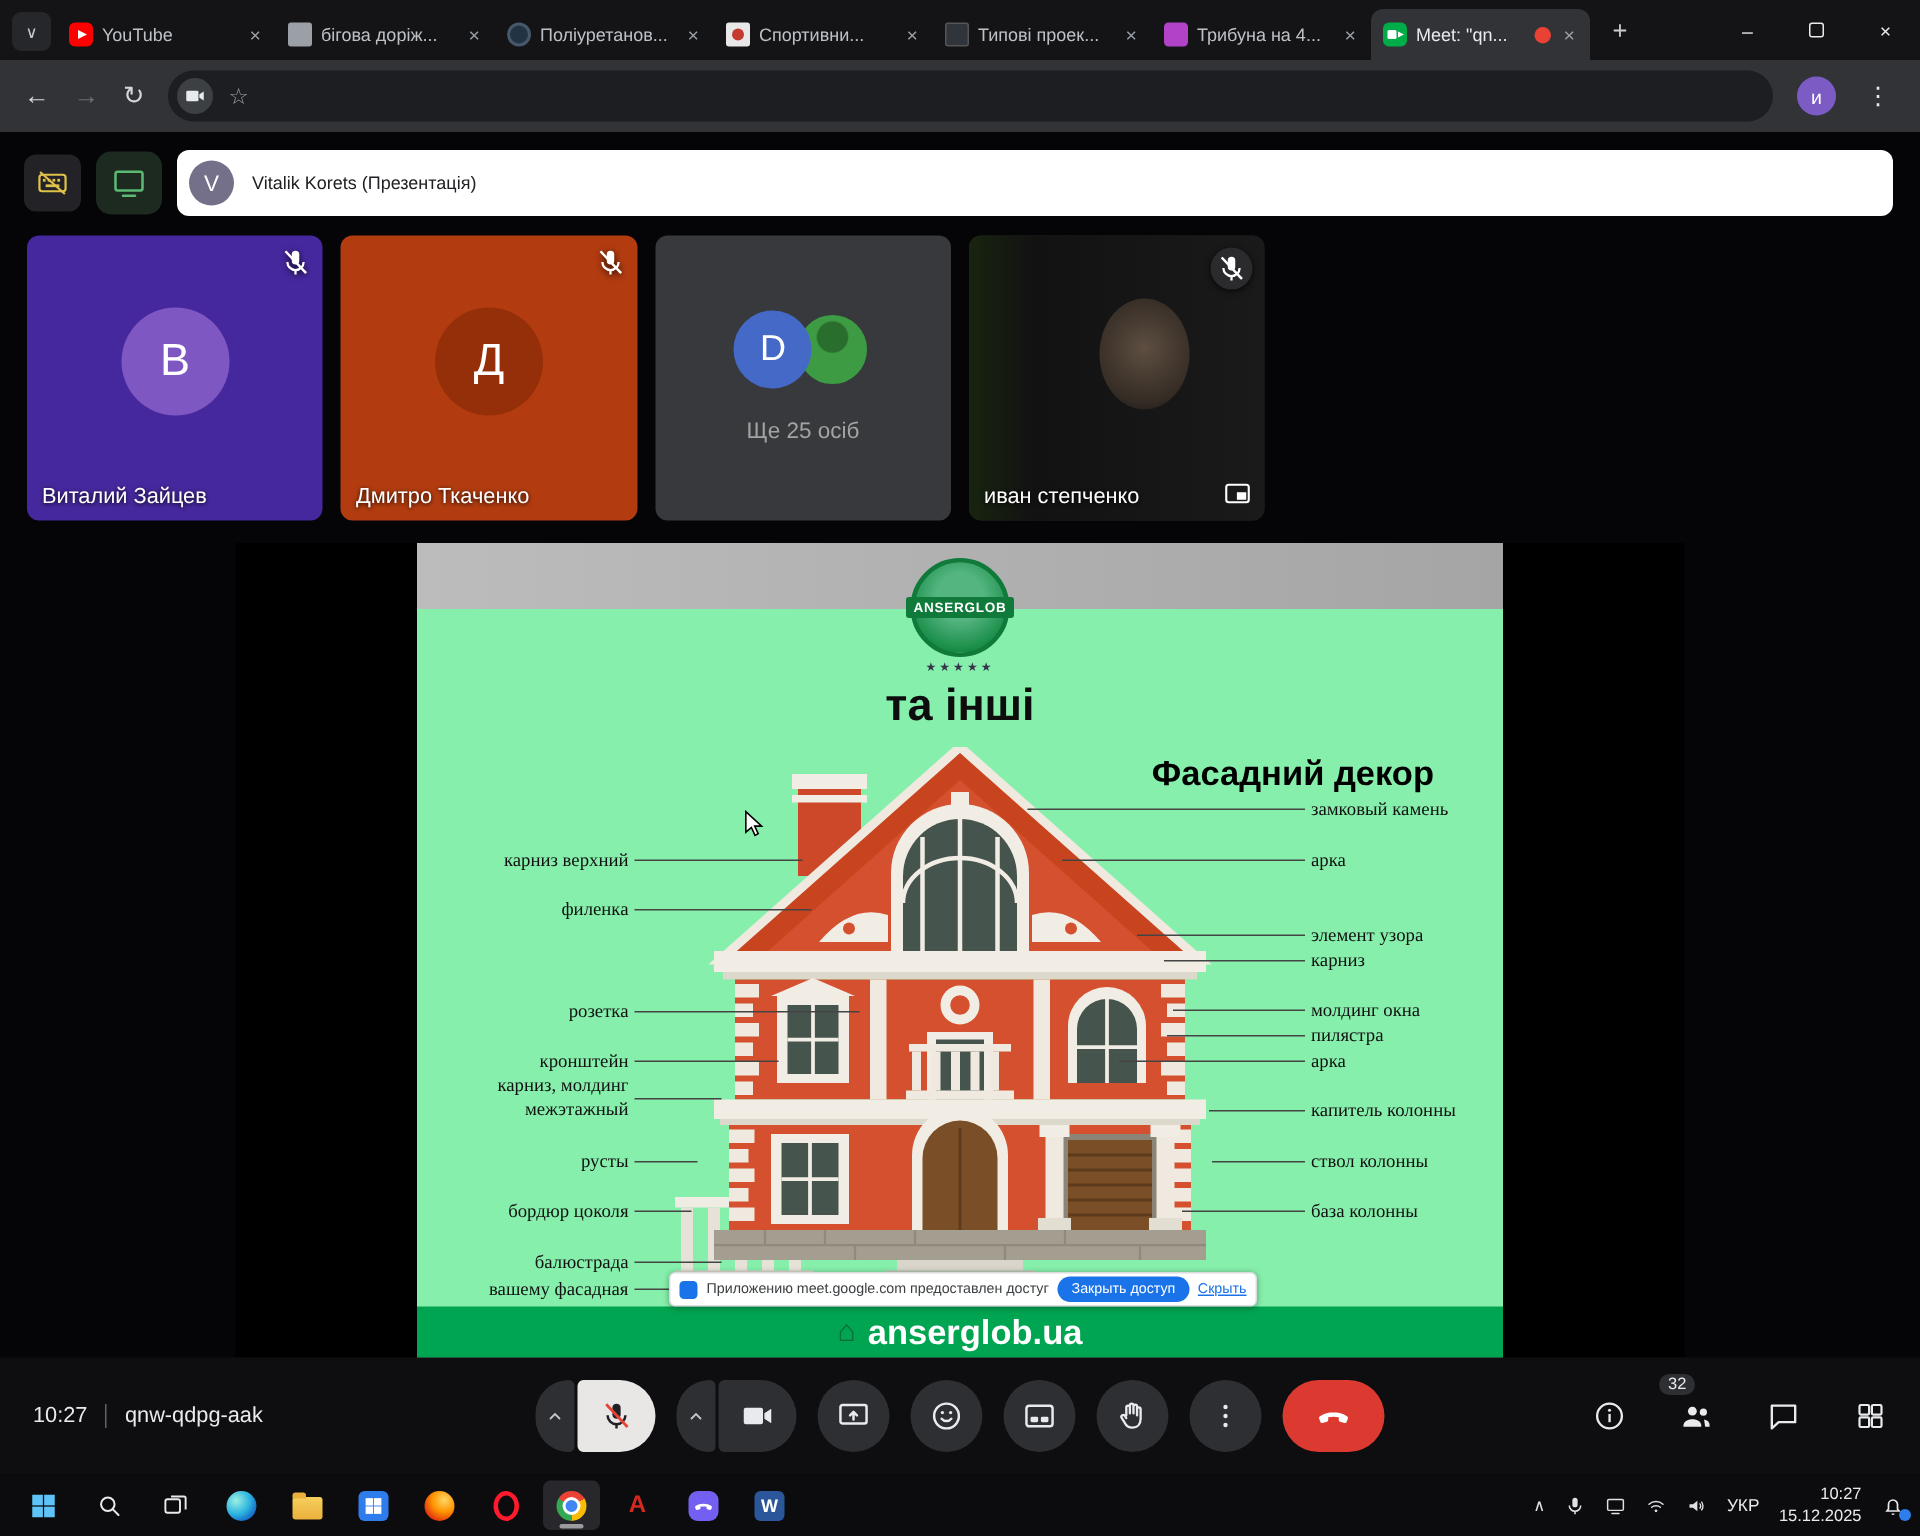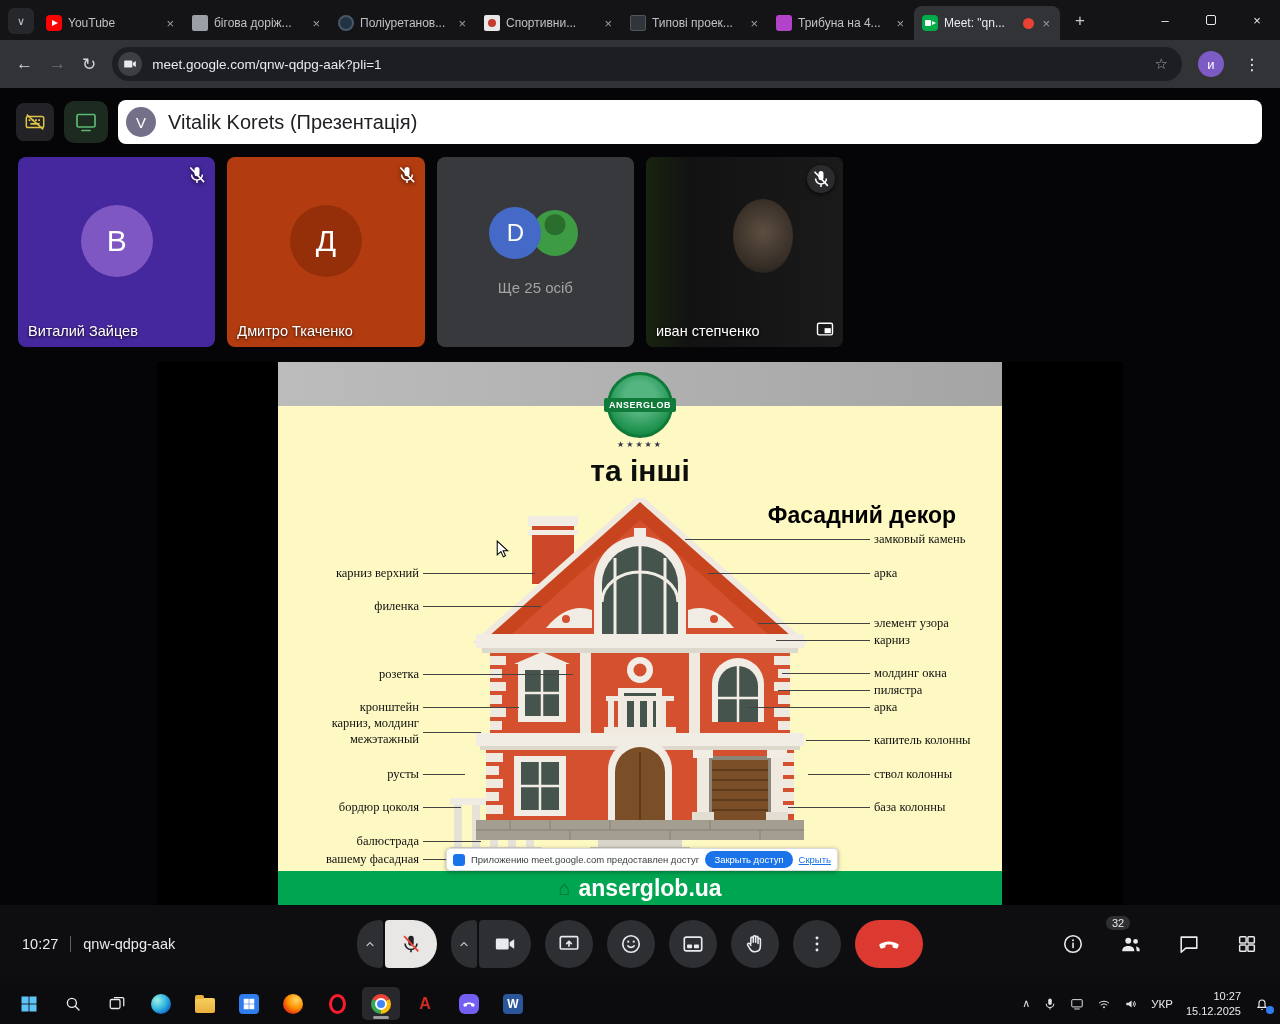--- a/index.html
+++ b/index.html
@@ -42,21 +42,21 @@
   .avatar-profile{width:26px;height:26px;border-radius:50%;background:#7c5cc4;color:#fff;font-size:13px;display:flex;align-items:center;justify-content:center}
   .kebab{color:#e8eaed;font-size:16px;padding:0 4px}
 
   
   .meet-bg{position:absolute;top:88px;left:0;width:1280px;height:817px;background:#050507}
   .presenter-row{position:absolute;top:100px;left:0;width:1280px;height:44px}
   .kb-btn{position:absolute;left:16px;top:3px;width:38px;height:38px;border-radius:8px;background:#232327;color:#e0c24a;display:flex;align-items:center;justify-content:center}
   .share-btn{position:absolute;left:64px;top:1px;width:44px;height:42px;border-radius:10px;background:#1c2a20;color:#5bb974;display:flex;align-items:center;justify-content:center}
   .presenter-pill{position:absolute;left:118px;right:18px;top:0;height:44px;background:#fff;border-radius:8px;display:flex;align-items:center;gap:12px;padding:0 8px}
   .presenter-avatar{width:30px;height:30px;border-radius:50%;background:#75708a;color:#fff;font-size:15px;display:flex;align-items:center;justify-content:center}
-  .presenter-title{color:#202124;font-size:20px}
+  .presenter-title{color:#202124;font-size:12px}
 
   
   .grid{position:absolute;top:157px;left:18px;right:18px;height:190px;display:grid;grid-template-columns:repeat(6,1fr);gap:12px}
   .tile{position:relative;border-radius:8px;overflow:hidden;background:#232427}
   .tile.speaking{box-shadow:inset 0 0 0 2px #5b93f5}
   .tile-name{position:absolute;left:10px;bottom:8px;color:#fff;font-size:14.5px;text-shadow:0 1px 3px rgba(0,0,0,.9);z-index:3}
   .avatar-big{position:absolute;left:50%;top:44%;transform:translate(-50%,-50%);width:72px;height:72px;border-radius:50%;display:flex;align-items:center;justify-content:center;color:#fff;font-size:30px;z-index:2}
   .tile-purple{background:#46289e}.av-purple{background:#7e57c2}
   .tile-rust{background:#b23c10}.av-rust{background:#942f09}
   .tile-overflow{background:#37393c}
@@ -79,21 +79,21 @@
   .face{position:absolute;left:44%;top:22%;width:60px;height:74px;border-radius:50%;background:radial-gradient(circle at 50% 45%,#6a5848,#3a3028 70%,rgba(0,0,0,0));opacity:.85}
   .pip-ic{position:absolute;right:8px;bottom:8px;width:20px;height:20px;color:#fff;z-index:3}
   .ovf-wrap{position:absolute;left:50%;top:40%;transform:translate(-50%,-50%);display:flex;align-items:center;z-index:2}
   .ovf-a{width:52px;height:52px;border-radius:50%;display:flex;align-items:center;justify-content:center;color:#fff;font-size:24px}
   .ovf-blue{background:#4569c6;z-index:1}
   .ovf-green{background:radial-gradient(circle at 50% 32%,#2a6e2e 0 10px,#3d9b44 11px);margin-left:-12px;border:3px solid #37393c}
   .ovf-label{position:absolute;left:0;right:0;top:64%;text-align:center;color:#a3a3a3;font-size:15px}
 
   
   .stage{position:absolute;top:362px;left:157px;width:966px;height:543px;background:#000;display:flex;justify-content:center}
-  .slide{position:relative;width:724px;height:543px;background:#fef9c3;overflow:hidden}
+  .slide{position:relative;width:724px;height:543px;background:#86efac;overflow:hidden}
   .slide-topbar{position:absolute;top:0;left:0;right:0;height:44px;background:linear-gradient(90deg,#bcbcbc,#a5a5a5)}
   .logo{position:absolute;top:10px;left:50%;transform:translateX(-50%);width:66px;height:66px;border-radius:50%;background:radial-gradient(circle at 50% 38%,#55b581 0 32%,#148a43 78%);border:3px solid #0f7a3a;display:flex;align-items:center;justify-content:center;z-index:2}
   .logo-band{background:#0f7a3a;color:#fff;font-weight:bold;font-size:9px;letter-spacing:.5px;padding:2px 5px;border-radius:2px}
   .logo-stars{position:absolute;top:78px;left:50%;transform:translateX(-50%);font-size:8px;letter-spacing:2px;color:#33334a;z-index:2}
   .slide-sub{position:absolute;top:92px;left:0;width:100%;text-align:center;font-size:30px;font-weight:bold;color:#0d0d0d}
   .slide-title{position:absolute;top:140px;right:46px;font-size:23px;font-weight:bold;color:#000}
   .diagram{position:absolute;top:136px;left:0;width:724px;height:375px}
   .house{position:absolute;left:172px;top:0;width:380px;height:375px}
   .lbl{position:absolute;display:flex;align-items:center;height:16px;font-family:"Liberation Serif","DejaVu Serif",serif;font-size:12.5px;color:#111}
   .lbl .ln{height:1px;background:#444;display:block;flex:0 0 auto}
@@ -345,21 +345,20 @@
   <div class="toolbar">
     <span class="navic">←</span>
     <span class="navic fwd">→</span>
     <span class="navic">↻</span>
     <div class="addr">
       <span class="cam-ind">
           <svg class="i14" viewBox="0 0 24 24">
             <use href="#ic-cam"></use>
           </svg>
         </span>
-      <span class="url">meet.google.com/qnw-qdpg-aak?pli=1</span>
       <span class="star">☆</span>
     </div>
     <span class="avatar-profile">и</span>
     <span class="kebab">⋮</span>
   </div>
 
   <div class="meet-bg"></div>
 
   <div class="presenter-row">
     <div class="kb-btn">

